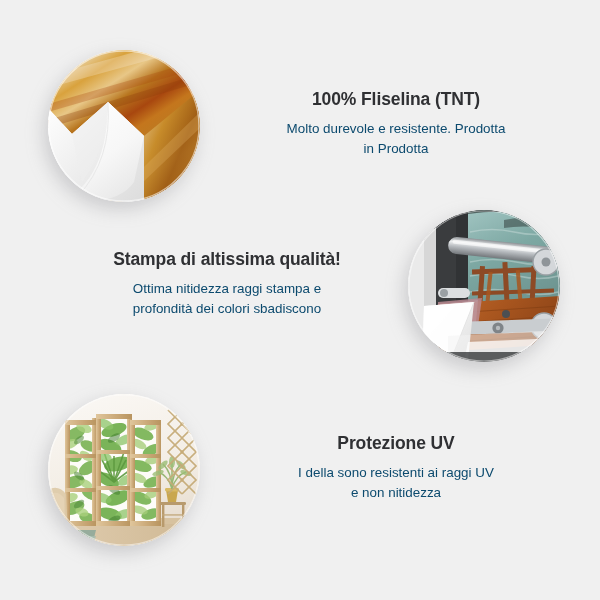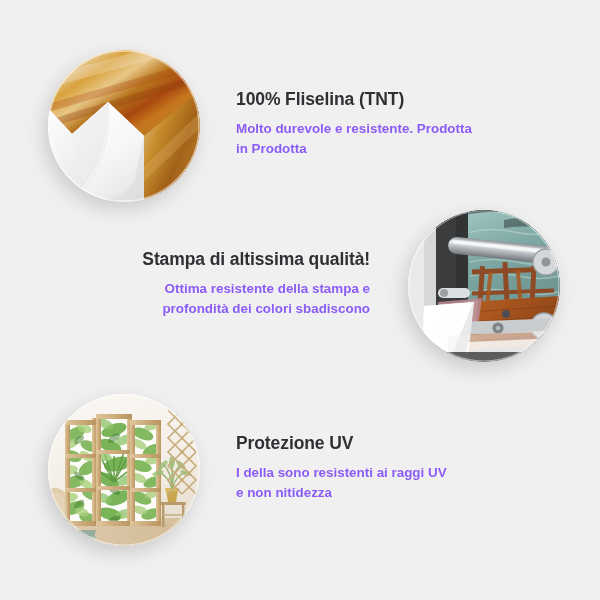--- a/index.html
+++ b/index.html
@@ -48,36 +48,36 @@
     background: #ffffff;
     filter: drop-shadow(-4px 7px 9px rgba(120,120,125,0.30));
   }
   .media svg { display: block; width: 152px; height: 152px; }
 
   
   .copy {
     flex: 1 1 auto;
     padding: 0 4px;
   }
-  .copy-left  { text-align: left;  margin-left: 32px; }
-  .copy-right { text-align: right; margin-right: 26px; }
+  .copy-left  { text-align: center;  margin-left: 32px; }
+  .copy-right { text-align: center; margin-right: 26px; }
 
   .headline {
     margin: 0 0 9px 0;
     font-size: 17.5px;
     font-weight: 700;
     color: #2f3033;
     letter-spacing: -0.1px;
     line-height: 1.2;
   }
   .subline {
     margin: 0;
     font-size: 13.4px;
-    font-weight: 700;
-    color: #8b5cf6;
+    font-weight: 400;
+    color: #0c4a6e;
     line-height: 1.48;
   }
 </style>
 </head>
 <body>
 
 <div class="board">
 
   <div class="feature feature-1">
 
@@ -252,21 +252,21 @@
             <path d="M26,142 H152 V152 H26 Z" fill="#2b2d2f" opacity="0.75"></path>
 
             <circle cx="76" cy="76" r="75" fill="none" stroke="#ffffff" stroke-width="1.2" opacity="0.5"></circle>
           </g>
         </svg>
       </div>
     </div>
 
     <div class="copy copy-right">
       <p class="headline">Stampa di altissima qualità!</p>
-      <p class="subline"><span>Ottima resistente della stampa e</span><br><span>profondità dei colori sbadiscono</span></p>
+      <p class="subline"><span>Ottima nitidezza raggi stampa e</span><br><span>profondità dei colori sbadiscono</span></p>
     </div>
   </div>
 
   <div class="feature feature-3">
 
     <div class="media-wrap">
       <div class="media">
         <svg viewBox="0 0 152 152" xmlns="http://www.w3.org/2000/svg">
           <defs>
             <linearGradient id="wallGrad" x1="0" y1="0" x2="0.3" y2="1">

